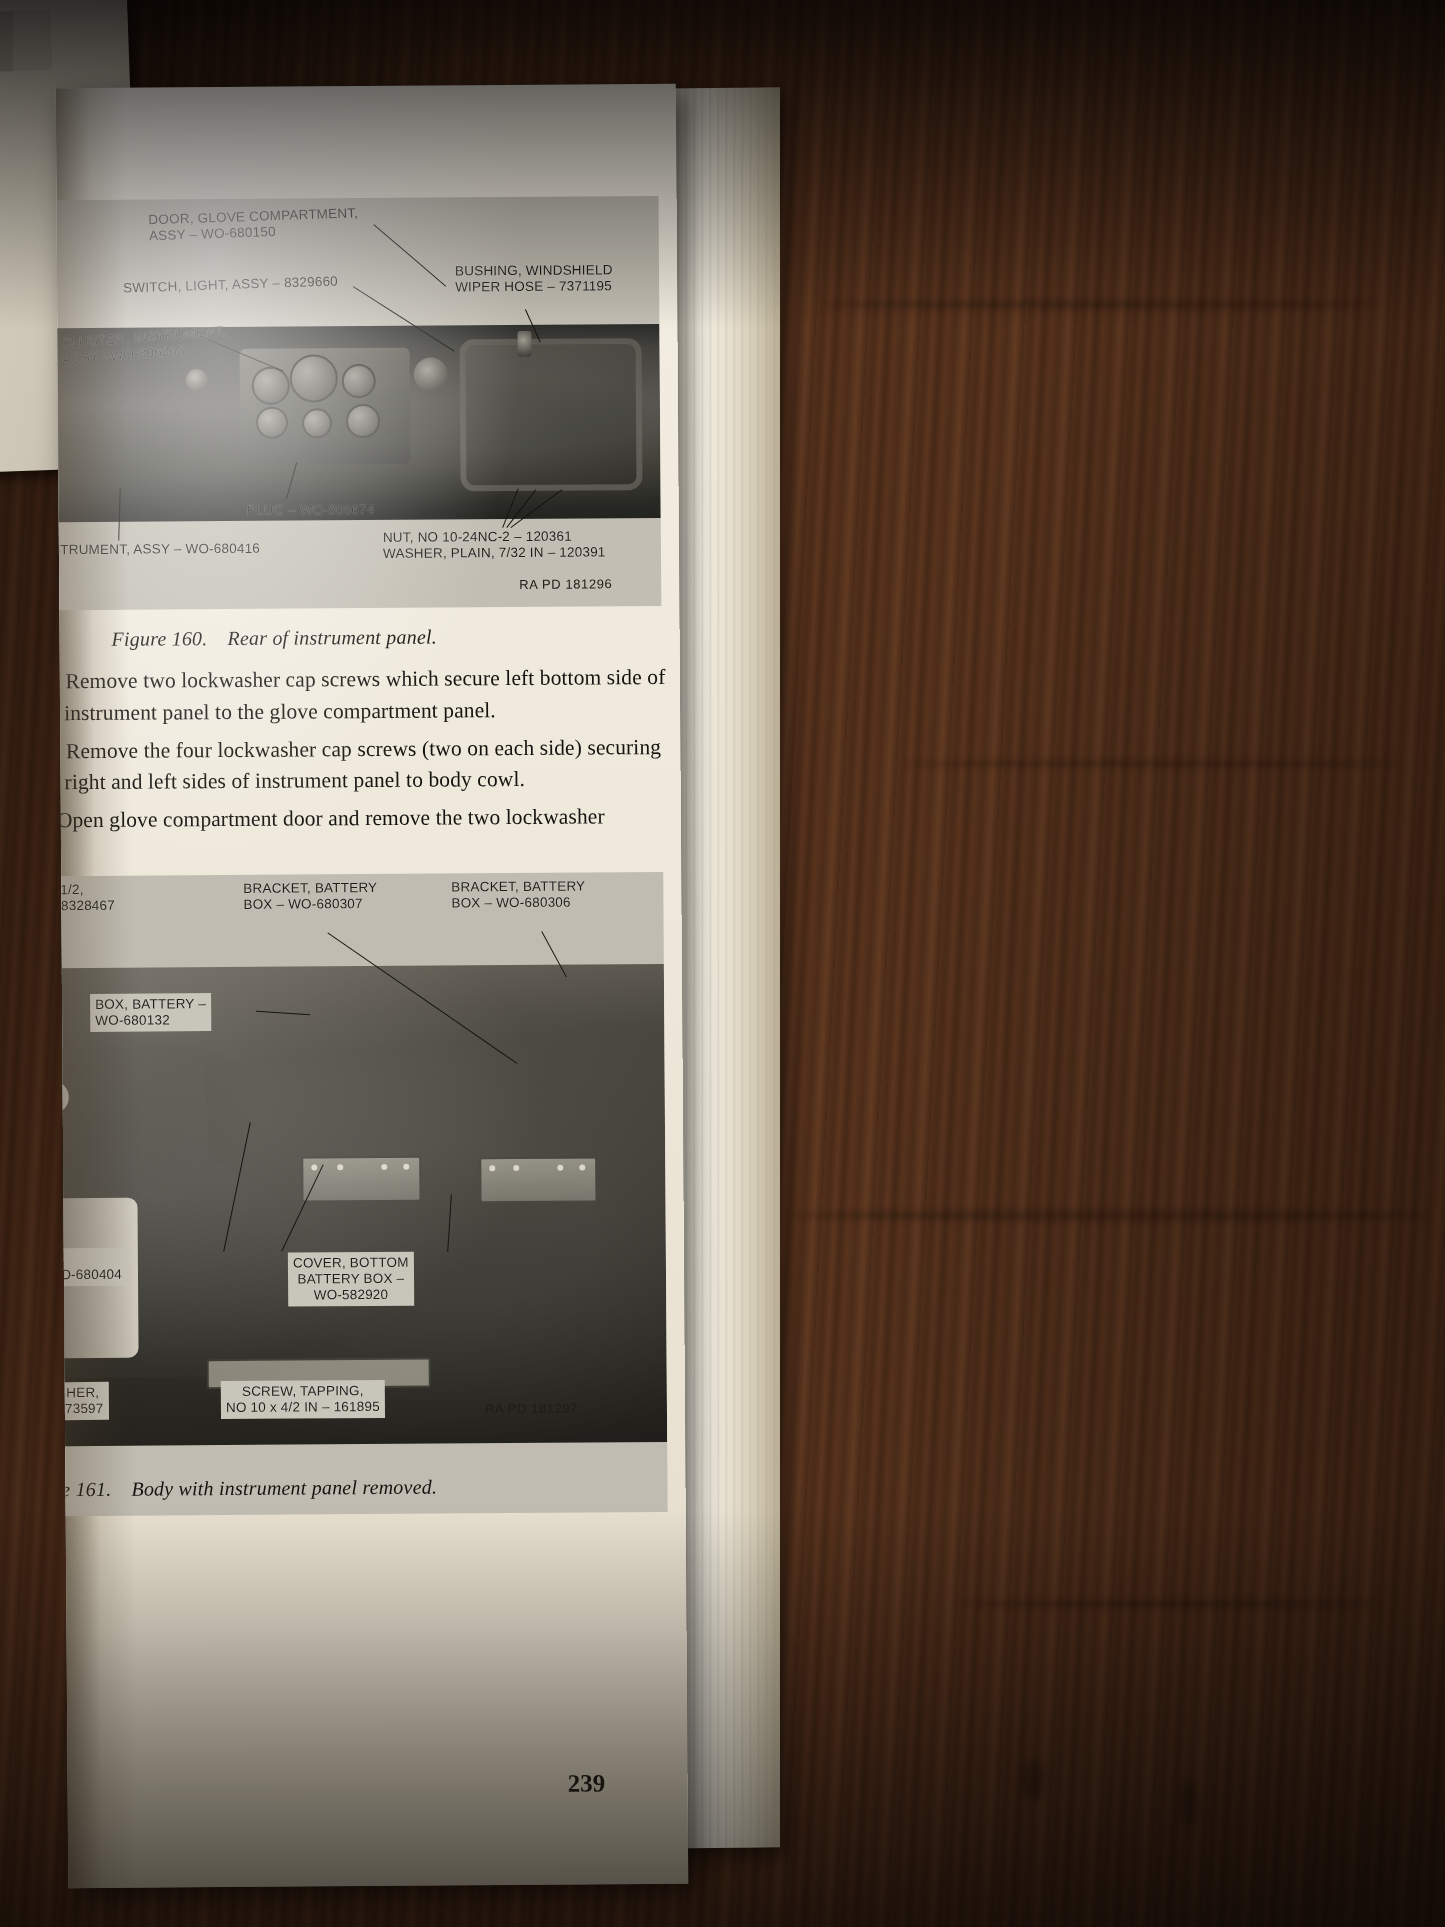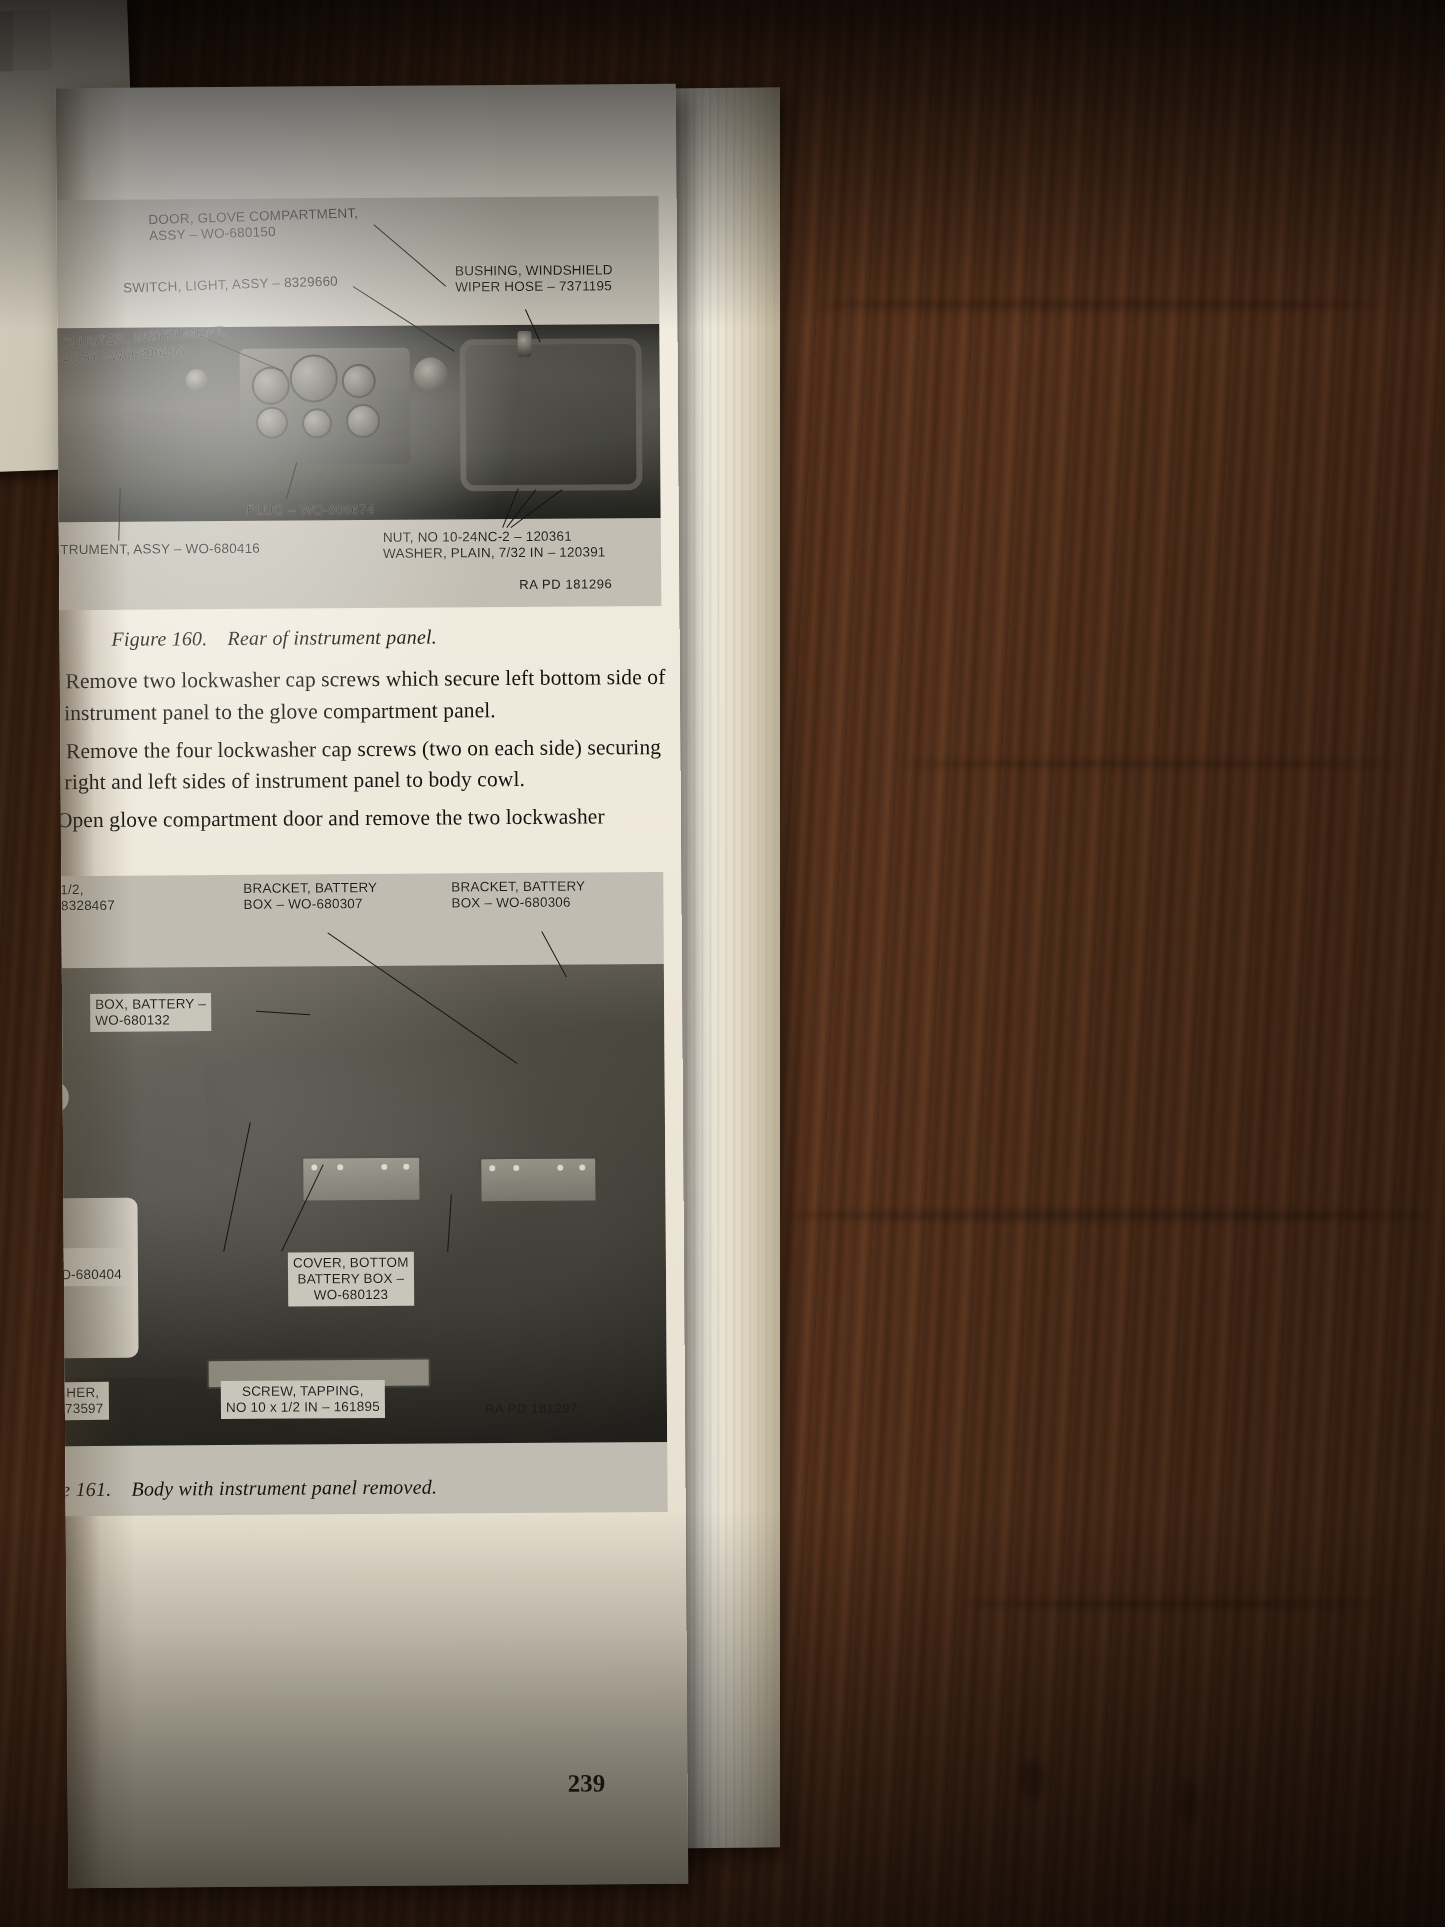--- a/index.html
+++ b/index.html
@@ -428,29 +428,29 @@
 
       <div class="label on-photo" style="left:96px;top:118px;">BOX, BATTERY –
 WO-680132</div>
       <div class="leader" style="left:262px;top:136px;width:54px;transform:rotate(4deg);"></div>
 
       <div class="label on-photo" style="left:-8px;top:372px;">GLOVE
 MENT – WO-680404</div>
 
       <div class="label on-photo center" style="left:292px;top:378px;">COVER, BOTTOM
 BATTERY BOX –
-WO-680123</div>
+WO-582920</div>
       <div class="leader" style="left:286px;top:376px;width:96px;transform:rotate(-64deg);"></div>
       <div class="leader" style="left:228px;top:376px;width:132px;transform:rotate(-78deg);"></div>
       <div class="leader" style="left:452px;top:378px;width:58px;transform:rotate(-86deg);"></div>
 
       <div class="label on-photo" style="left:-8px;top:506px;">LOCK WASHER,
 5/8 – WO-673597</div>
       <div class="label on-photo center" style="left:224px;top:506px;">SCREW, TAPPING,
-NO 10 x 1/2 IN – 161895</div>
+NO 10 x 4/2 IN – 161895</div>
 
       <div class="ra-pd" style="left:488px;top:528px;">RA PD 181297</div>
     </div>
 
     <div class="fig-caption" style="left:-50px;top:1390px;">
       <span class="num">Figure 161.</span><span>Body with instrument panel removed.</span>
     </div>
 
     <div class="page-number">239</div>
 

